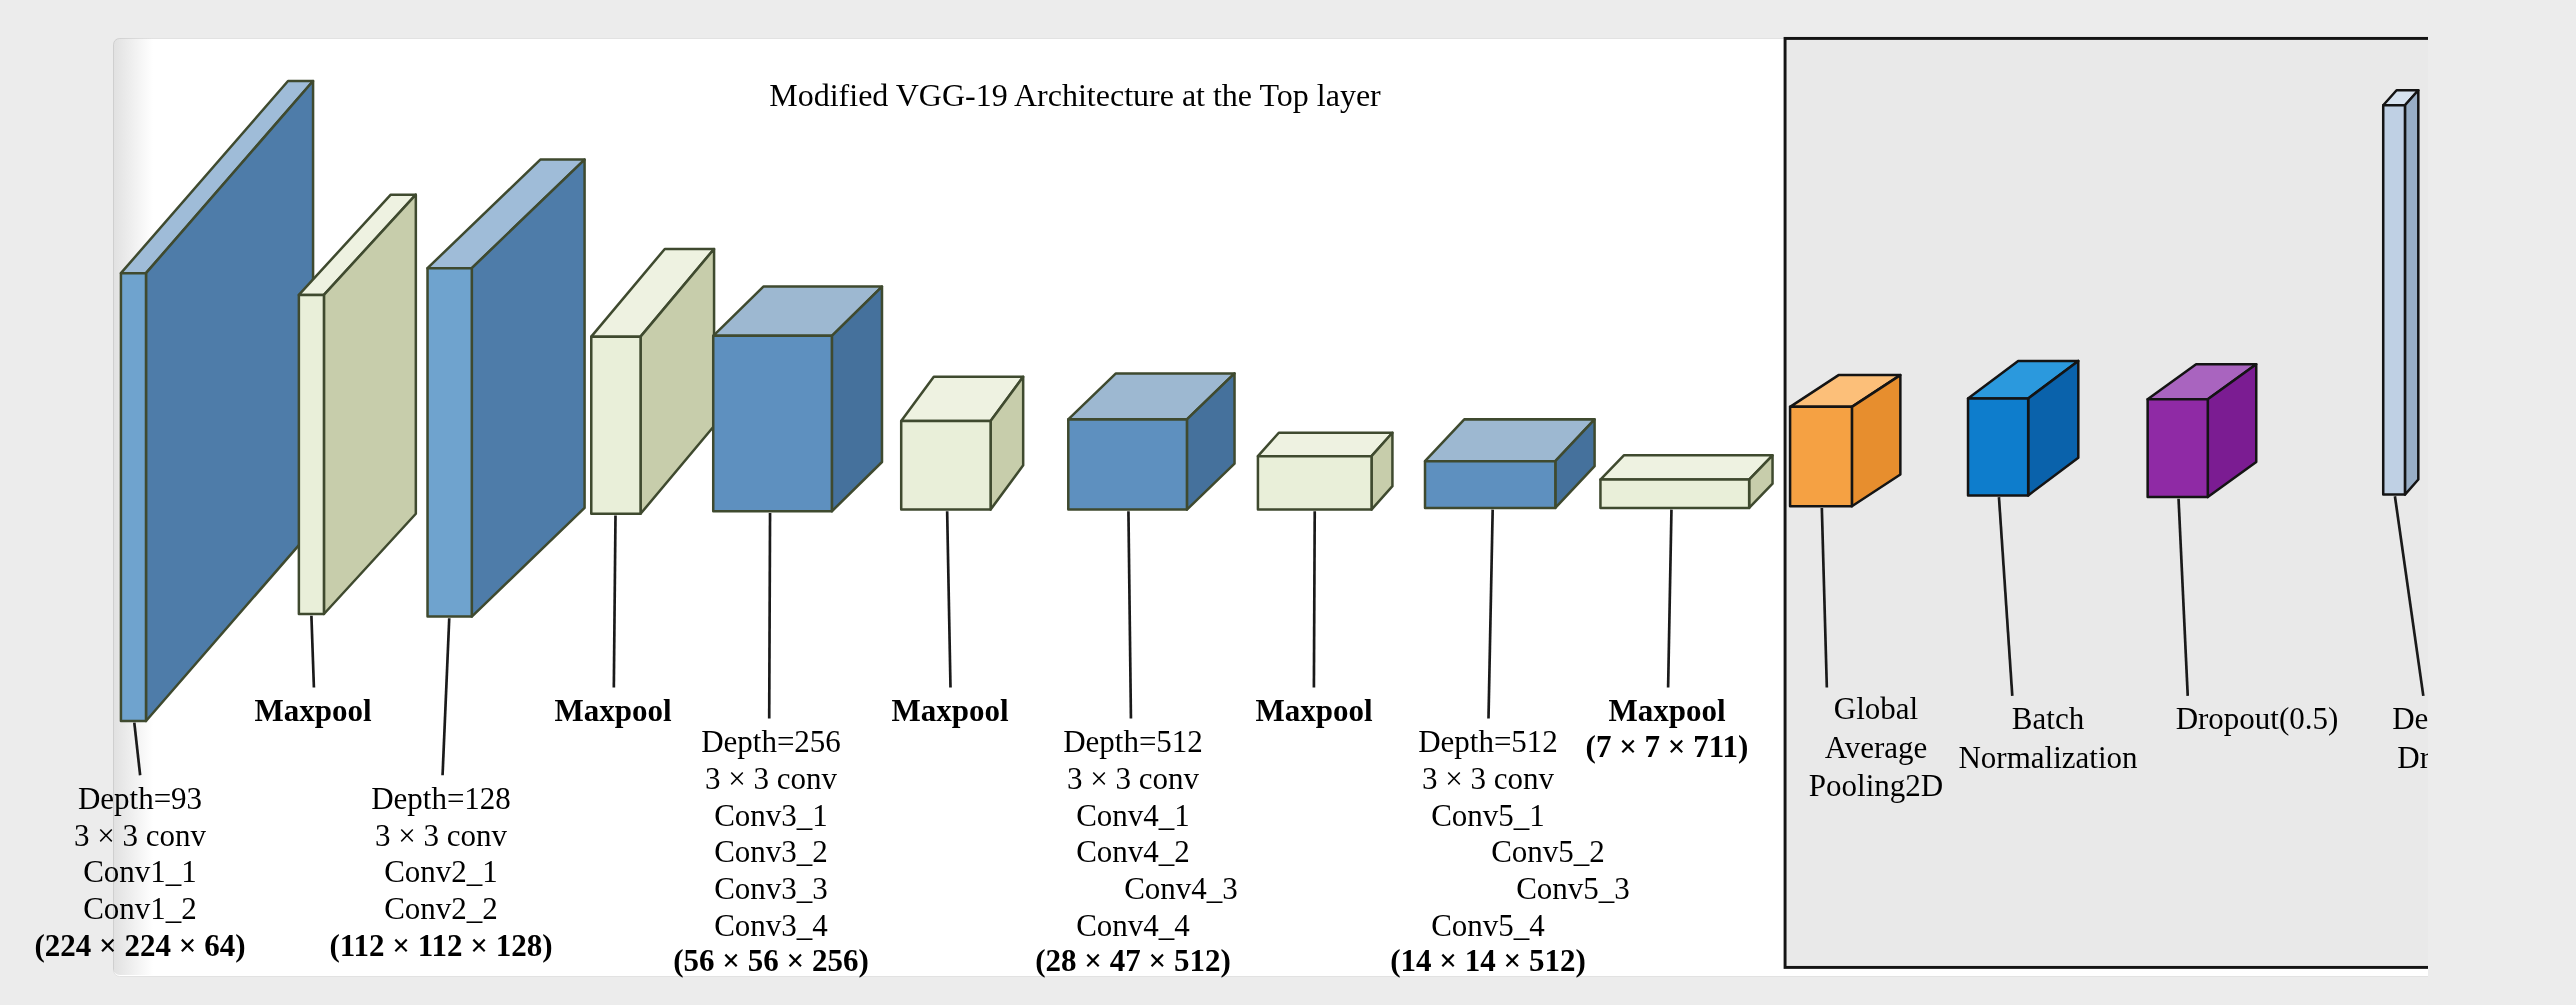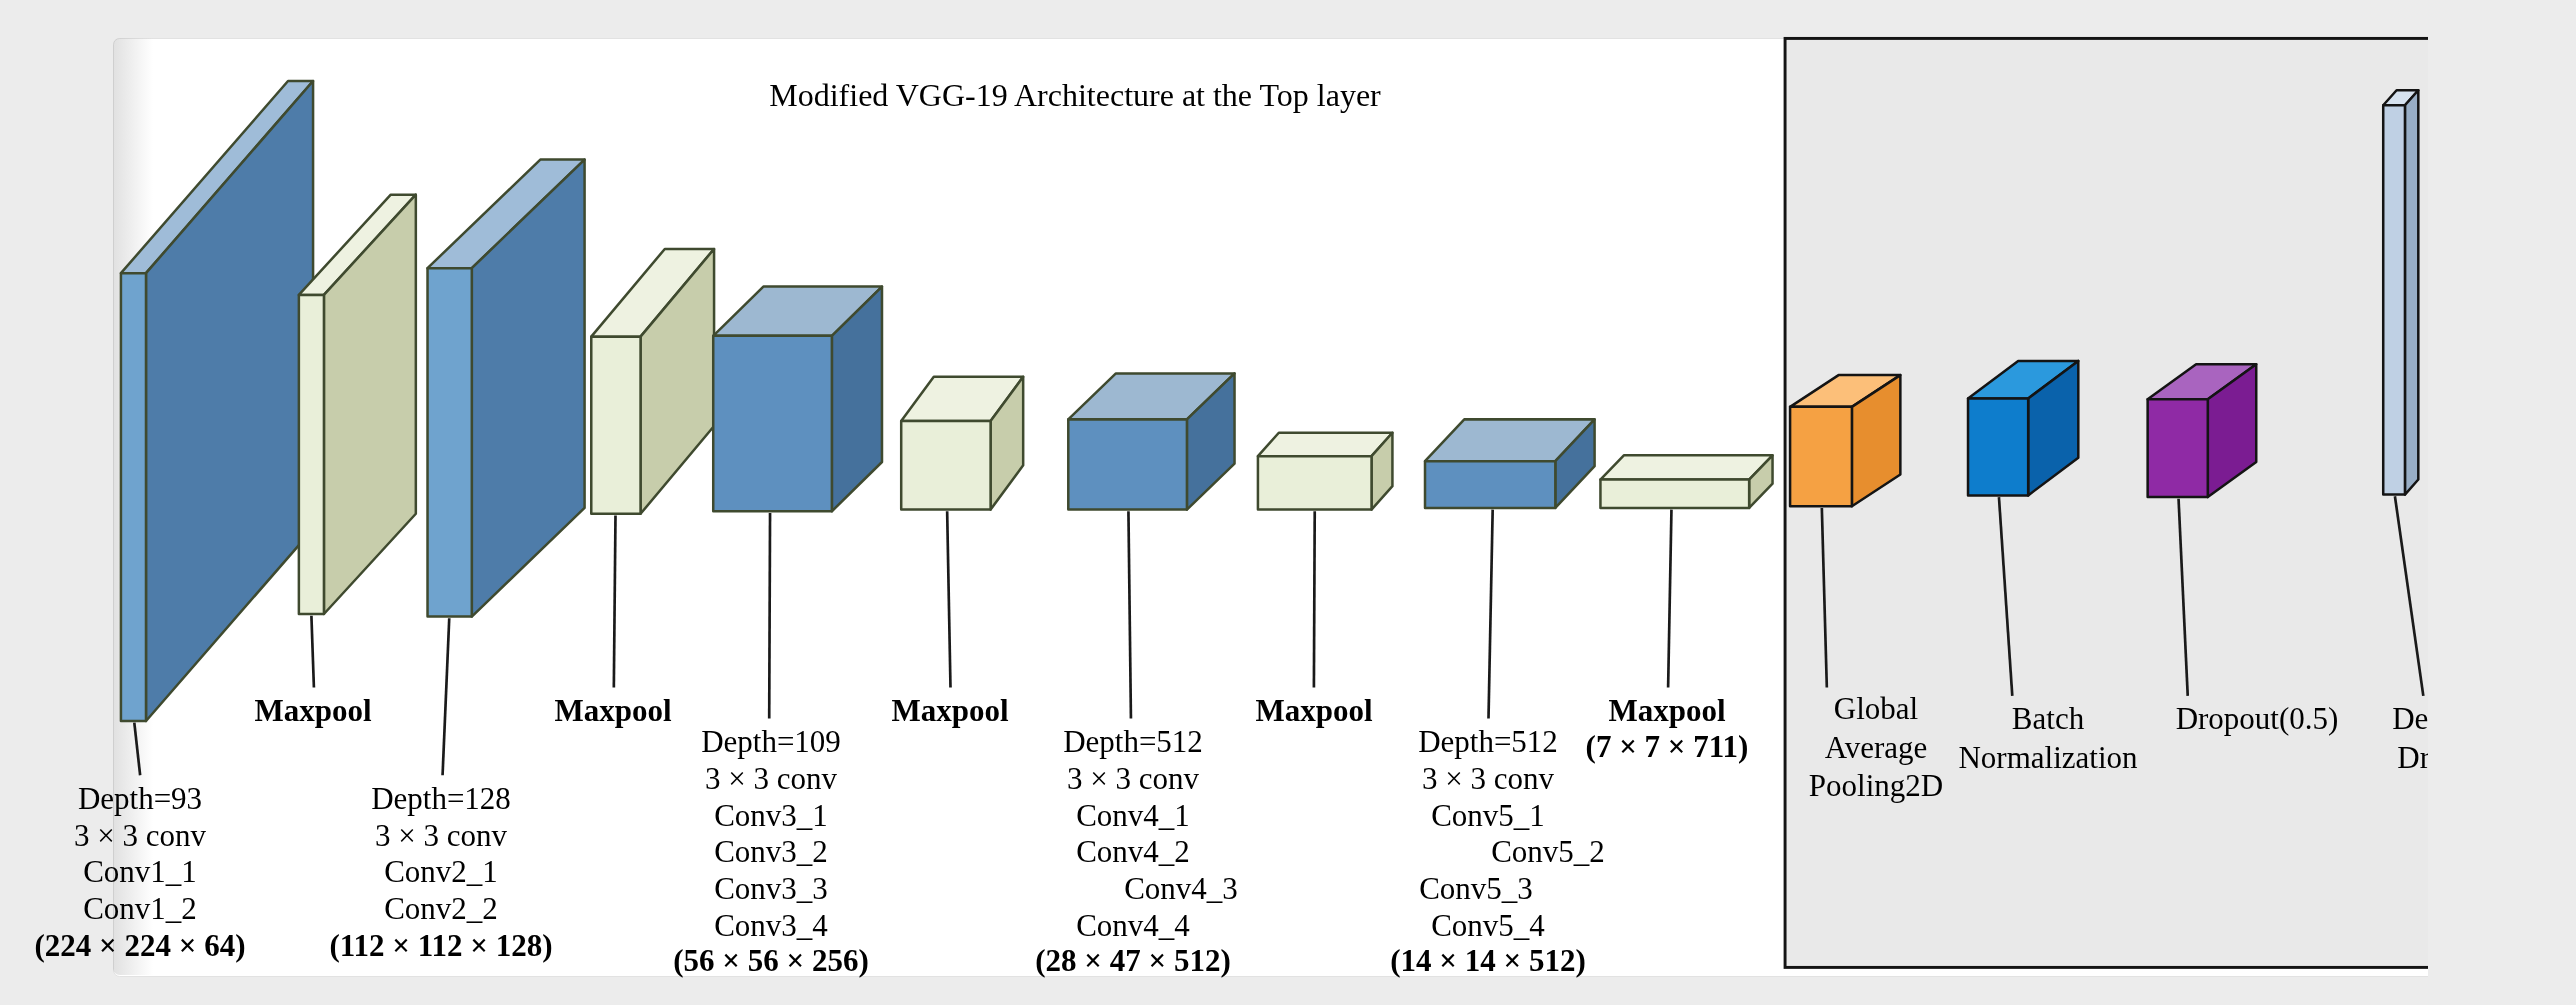--- a/index.html
+++ b/index.html
@@ -140,41 +140,41 @@
   <div class="lbl" style="left:140px;top:853px">Conv1_1</div>
   <div class="lbl" style="left:140px;top:890px">Conv1_2</div>
   <div class="lbl b" style="left:140px;top:927px">(224 × 224 × 64)</div>
 
   <div class="lbl" style="left:441px;top:780px">Depth=128</div>
   <div class="lbl" style="left:441px;top:817px">3 × 3 conv</div>
   <div class="lbl" style="left:441px;top:853px">Conv2_1</div>
   <div class="lbl" style="left:441px;top:890px">Conv2_2</div>
   <div class="lbl b" style="left:441px;top:927px">(112 × 112 × 128)</div>
 
-  <div class="lbl" style="left:771px;top:723px">Depth=109</div>
+  <div class="lbl" style="left:771px;top:723px">Depth=256</div>
   <div class="lbl" style="left:771px;top:760px">3 × 3 conv</div>
   <div class="lbl" style="left:771px;top:797px">Conv3_1</div>
   <div class="lbl" style="left:771px;top:833px">Conv3_2</div>
   <div class="lbl" style="left:771px;top:870px">Conv3_3</div>
   <div class="lbl" style="left:771px;top:907px">Conv3_4</div>
   <div class="lbl b" style="left:771px;top:942px">(56 × 56 × 256)</div>
 
   <div class="lbl" style="left:1133px;top:723px">Depth=512</div>
   <div class="lbl" style="left:1133px;top:760px">3 × 3 conv</div>
   <div class="lbl" style="left:1133px;top:797px">Conv4_1</div>
   <div class="lbl" style="left:1133px;top:833px">Conv4_2</div>
   <div class="lbl" style="left:1181px;top:870px">Conv4_3</div>
   <div class="lbl" style="left:1133px;top:907px">Conv4_4</div>
   <div class="lbl b" style="left:1133px;top:942px">(28 × 47 × 512)</div>
 
   <div class="lbl" style="left:1488px;top:723px">Depth=512</div>
   <div class="lbl" style="left:1488px;top:760px">3 × 3 conv</div>
   <div class="lbl" style="left:1488px;top:797px">Conv5_1</div>
   <div class="lbl" style="left:1548px;top:833px">Conv5_2</div>
-  <div class="lbl" style="left:1476px;top:870px">Conv5_3</div>
+  <div class="lbl" style="left:1573px;top:870px">Conv5_3</div>
   <div class="lbl" style="left:1488px;top:907px">Conv5_4</div>
   <div class="lbl b" style="left:1488px;top:942px">(14 × 14 × 512)</div>
 
   <div class="lbl b" style="left:313px;top:692px">Maxpool</div>
   <div class="lbl b" style="left:613px;top:692px">Maxpool</div>
   <div class="lbl b" style="left:950px;top:692px">Maxpool</div>
   <div class="lbl b" style="left:1314px;top:692px">Maxpool</div>
   <div class="lbl b" style="left:1667px;top:692px">Maxpool</div>
   <div class="lbl b" style="left:1667px;top:728px">(7 × 7 × 711)</div>
 

